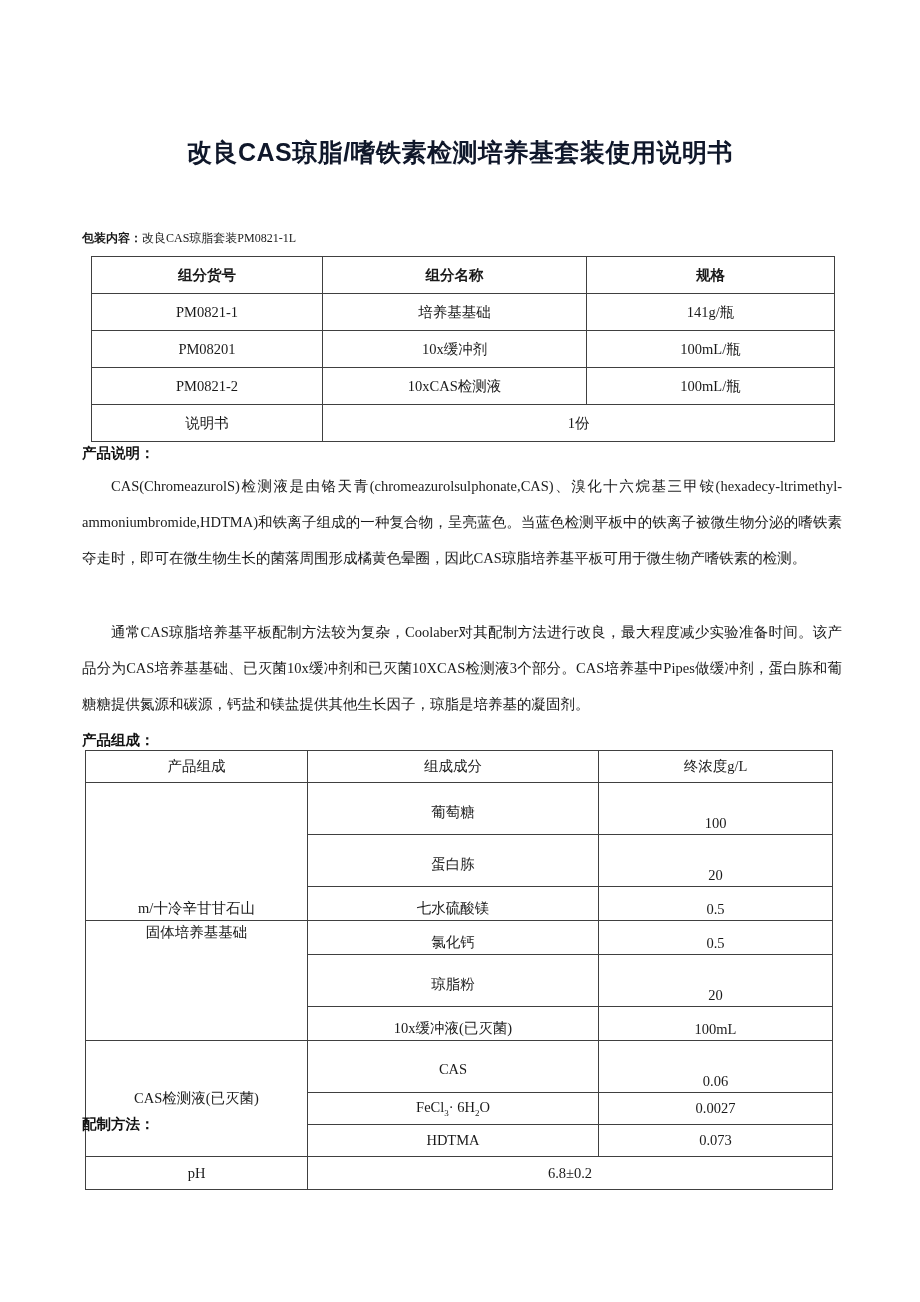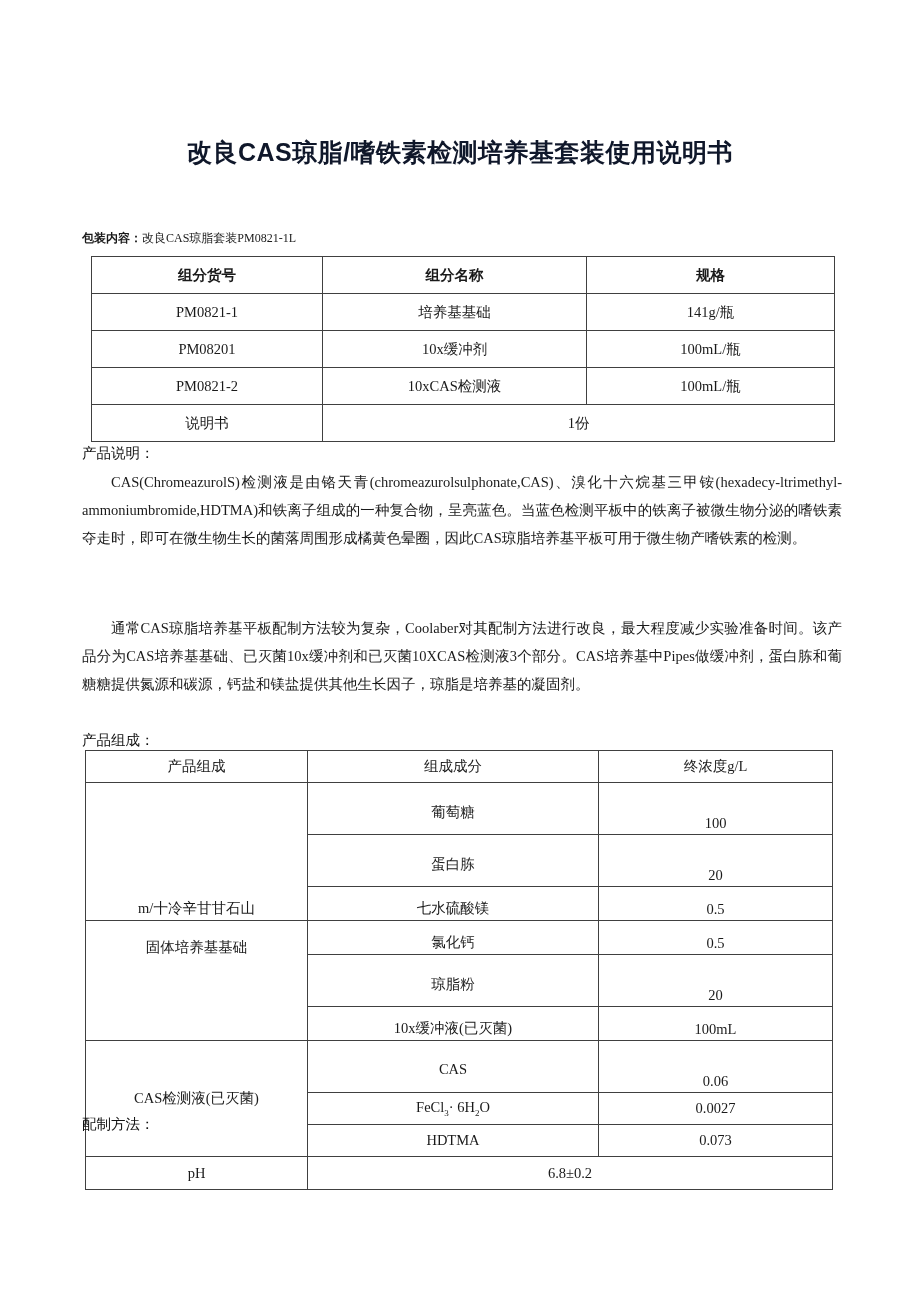--- a/index.html
+++ b/index.html
@@ -2,34 +2,34 @@
 <html><head>
 <meta charset="utf-8">
 <style>
   html, body { margin: 0; padding: 0; background: #ffffff; }
   body { width: 920px; height: 1302px; position: relative; overflow: hidden;
          font-family: "Liberation Serif", "DejaVu Serif", serif; color: #1a1a1a; }
   .abs { position: absolute; }
   .title { left: 0; width: 920px; top: 136px; text-align: center;
            font-family: "Liberation Sans", "DejaVu Sans", sans-serif; font-weight: bold;
            font-size: 25px; letter-spacing: 0.5px; color: #0f172a; }
-  .heading { font-family: "Liberation Sans", "DejaVu Sans", sans-serif; font-weight: normal;
+  .heading { font-family: "Liberation Sans", "DejaVu Sans", sans-serif; font-weight: bold;
              font-size: 14.5px; color: #111; }
   .pkg { left: 82px; top: 230px; font-size: 12px; white-space: nowrap; }
   .pkg .lbl { font-family: "Liberation Sans", "DejaVu Sans", sans-serif; font-weight: bold; }
   table { border-collapse: collapse; position: absolute; table-layout: fixed; }
   td { border: 1px solid #404040; text-align: center; font-size: 14.5px; padding: 0; }
   td.hd { font-family: "Liberation Sans", "DejaVu Sans", sans-serif; font-weight: bold; font-size: 14.5px; }
   #t1 { left: 91px; top: 256px; width: 743px; }
   #t1 td { height: 36px; }
   #t2 { left: 85px; top: 750px; width: 747px; }
   #t2 td { height: 31px; }
   #t2 td.low { vertical-align: bottom; padding-bottom: 2px; }
   #t2 td.high { vertical-align: top; padding-top: 20px; }
-  .para { left: 82px; width: 760px; font-size: 14.5px; line-height: 28px; text-align: justify; }
+  .para { left: 82px; width: 760px; font-size: 14.5px; line-height: 36px; text-align: justify; }
   .para p { margin: 0; text-indent: 2em; }
   sub { font-size: 9px; }
 </style>
 </head>
 <body>
 
 <div class="abs title">改良CAS琼脂/嗜铁素检测培养基套装使用说明书</div>
 
 <div class="abs pkg">
   <span class="lbl">包装内容：</span><span>改良CAS琼脂套装PM0821-1L</span>
@@ -99,21 +99,21 @@
   </tr>
   <tr>
     <td class="high">蛋白胨</td>
     <td class="low">20</td>
   </tr>
   <tr>
     <td class="low">七水硫酸镁</td>
     <td class="low">0.5</td>
   </tr>
   <tr>
-    <td rowspan="3" style="vertical-align:top; padding-top:17px;">固体培养基基础</td>
+    <td rowspan="3" style="vertical-align:top; padding-top:2px;">固体培养基基础</td>
     <td class="low">氯化钙</td>
     <td class="low">0.5</td>
   </tr>
   <tr>
     <td class="high">琼脂粉</td>
     <td class="low">20</td>
   </tr>
   <tr>
     <td class="low">10x缓冲液(已灭菌)</td>
     <td class="low">100mL</td>

